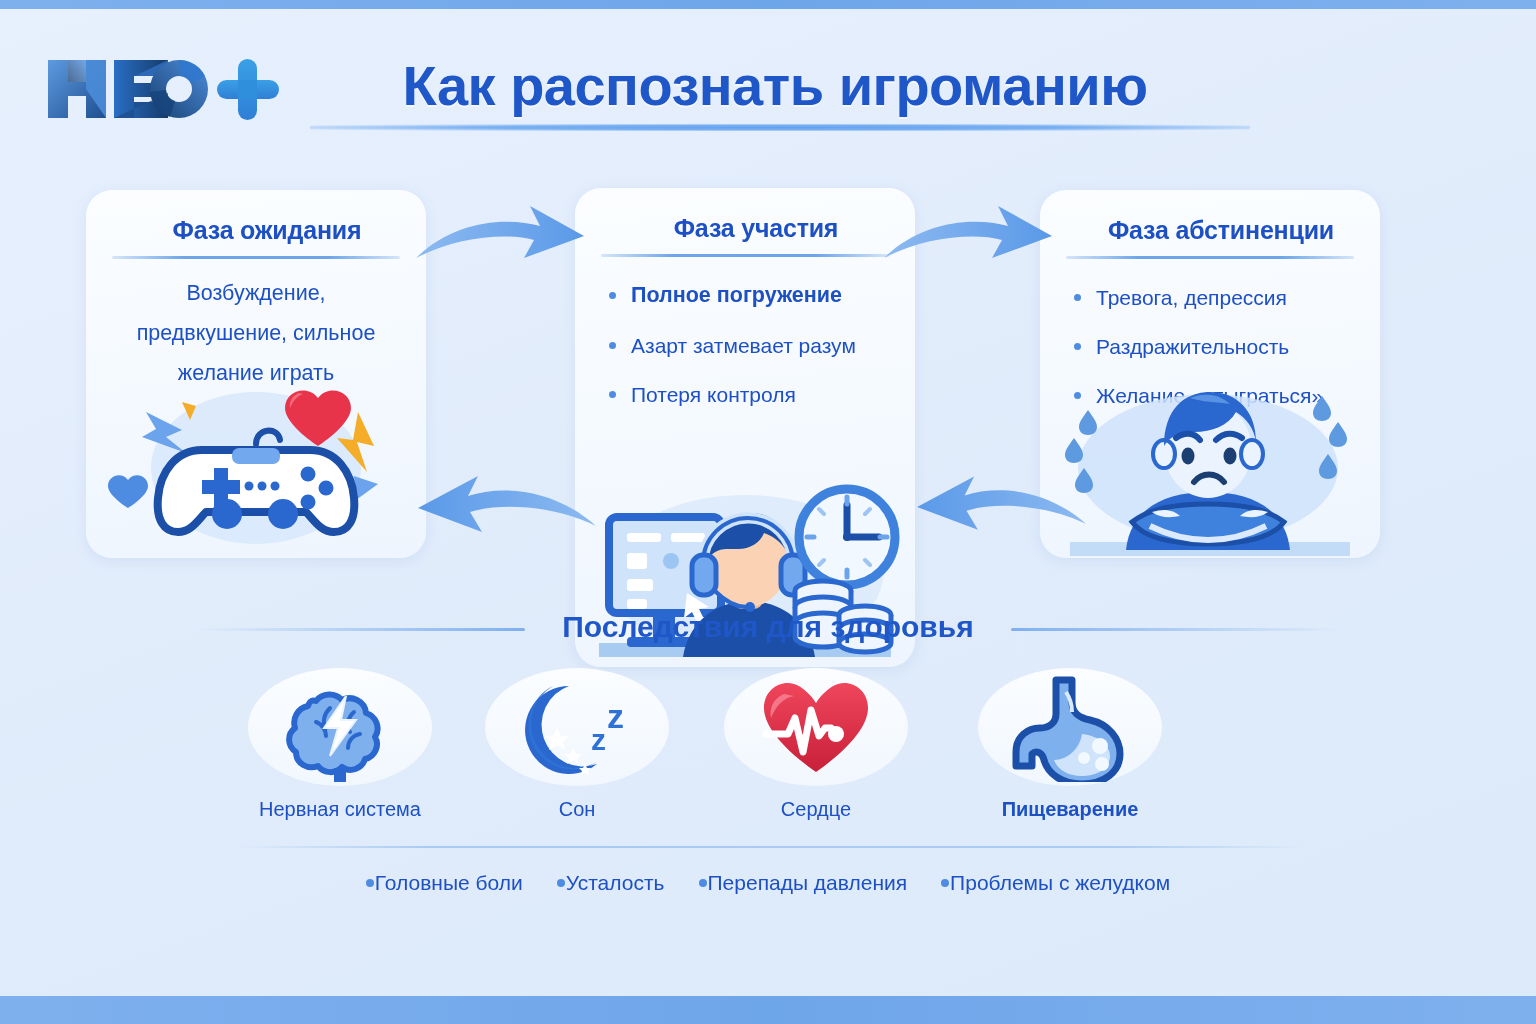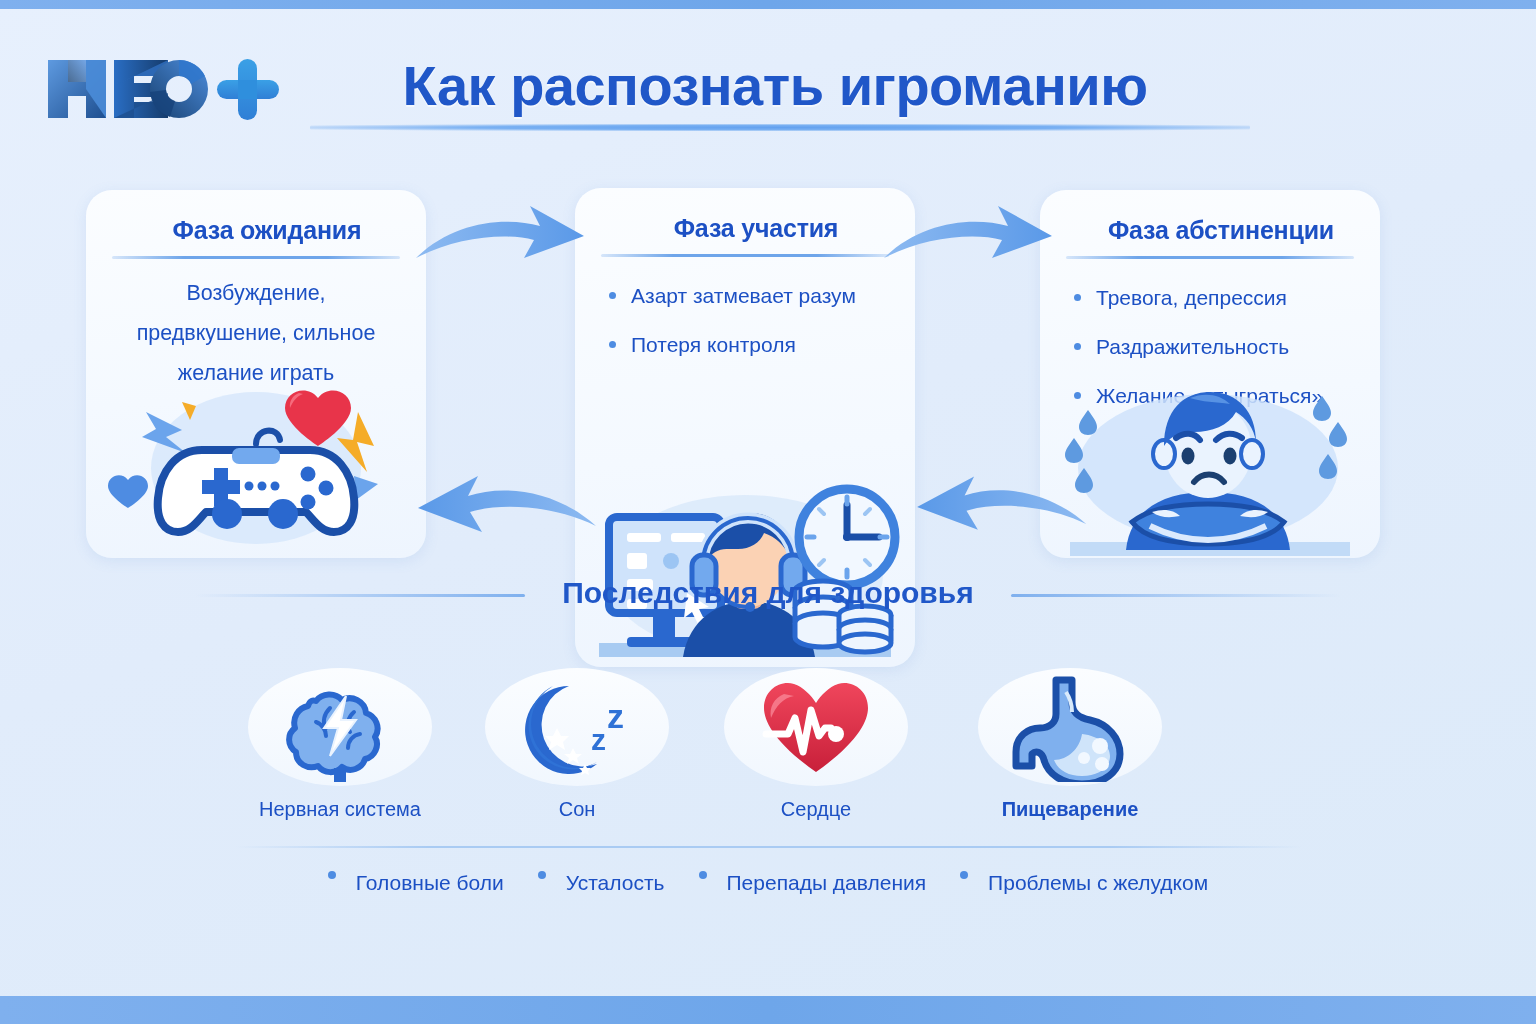--- a/index.html
+++ b/index.html
@@ -69,21 +69,21 @@
   .illus.wide{height:190px;}
 
   
   .arrow{position:absolute;}
   .arrow.a-top1{left:412px;top:196px;width:180px;height:72px;}
   .arrow.a-top2{left:880px;top:196px;width:180px;height:72px;}
   .arrow.a-bot1{left:400px;top:468px;width:200px;height:80px;}
   .arrow.a-bot2{left:900px;top:468px;width:190px;height:78px;}
 
   
-  .sect{position:absolute;top:572px;left:0;width:1536px;height:60px;}
+  .sect{position:absolute;top:606px;left:0;width:1536px;height:60px;}
   .sect-title{
     position:absolute;left:0;top:4px;width:1536px;text-align:center;
     font-size:30px;font-weight:bold;color:#2057c8;
   }
   .sect-line{position:absolute;top:22px;height:3px;border-radius:2px;}
   .sect-line.l{left:195px;width:330px;background:linear-gradient(90deg,rgba(110,165,235,0),#7fb0ee);}
   .sect-line.r{right:195px;width:330px;background:linear-gradient(270deg,rgba(110,165,235,0),#7fb0ee);}
 
   .health-row{position:absolute;top:668px;left:0;width:1536px;height:170px;}
   .health-item{position:absolute;top:0;width:250px;text-align:center;}
@@ -99,21 +99,21 @@
   .health-label{margin-top:12px;font-size:20px;color:#1c50c4;}
 
   .bottom-rule{
     position:absolute;left:236px;top:846px;width:1066px;height:2px;
     background:linear-gradient(90deg,rgba(120,170,235,0),#a9cbf3 18%,#a9cbf3 82%,rgba(120,170,235,0));
   }
   .sym-row{
     position:absolute;left:0;top:862px;width:1536px;height:42px;
     display:flex;justify-content:center;align-items:center;gap:34px;
   }
-  .sym{display:flex;align-items:flex-start;gap:20px;font-size:21px;color:#1c50c4;}
+  .sym{display:flex;align-items:center;gap:1px;font-size:21px;color:#1c50c4;}
   .sym .dot{width:8px;height:8px;border-radius:50%;background:#4e8ce2;flex:none;}
 </style>
 </head>
 <body>
 
 <div id="canvas">
 
   <div class="edge-band edge-top"></div>
   <div class="edge-band edge-bottom"></div>
 
@@ -206,20 +206,24 @@
           <circle cx="197" cy="138" r="15" fill="#2a68cf"></circle>
         </svg>
       </div>
     </div>
 
     <div class="card c2">
       <div class="card-title">Фаза участия</div>
       <div class="card-rule"></div>
       <div class="card-body">
         <ul class="bullets">
+          <li class="strong">
+            <span class="dot"></span>
+            <span>Полное погружение</span>
+          </li>
           <li>
             <span class="dot"></span>
             <span>Азарт затмевает разум</span>
           </li>
           <li>
             <span class="dot"></span>
             <span>Потеря контроля</span>
           </li>
         </ul>
       </div>

